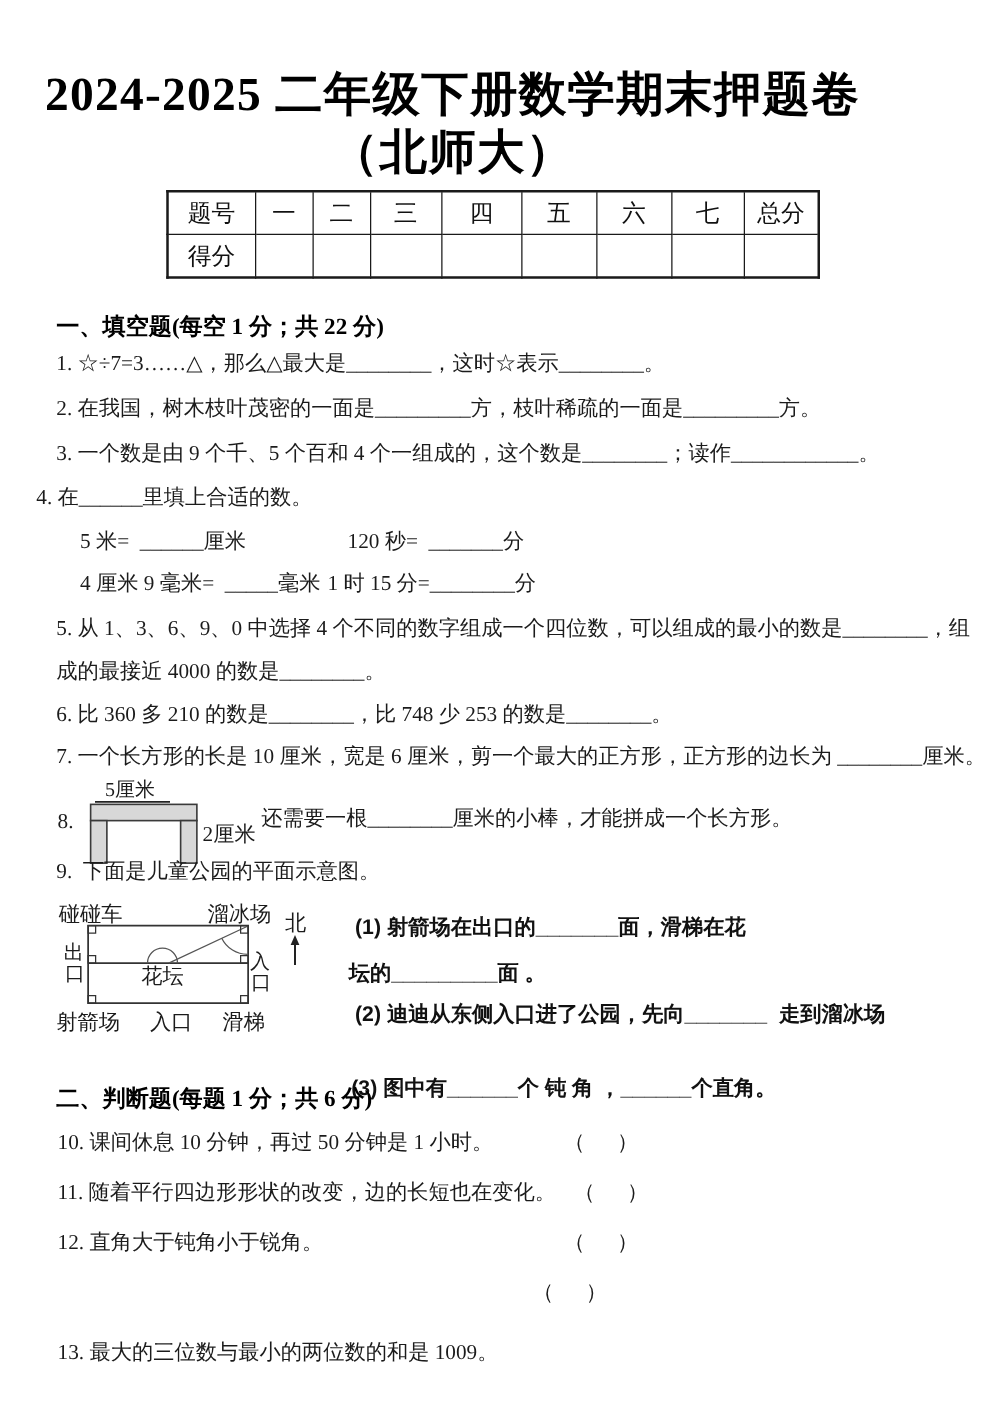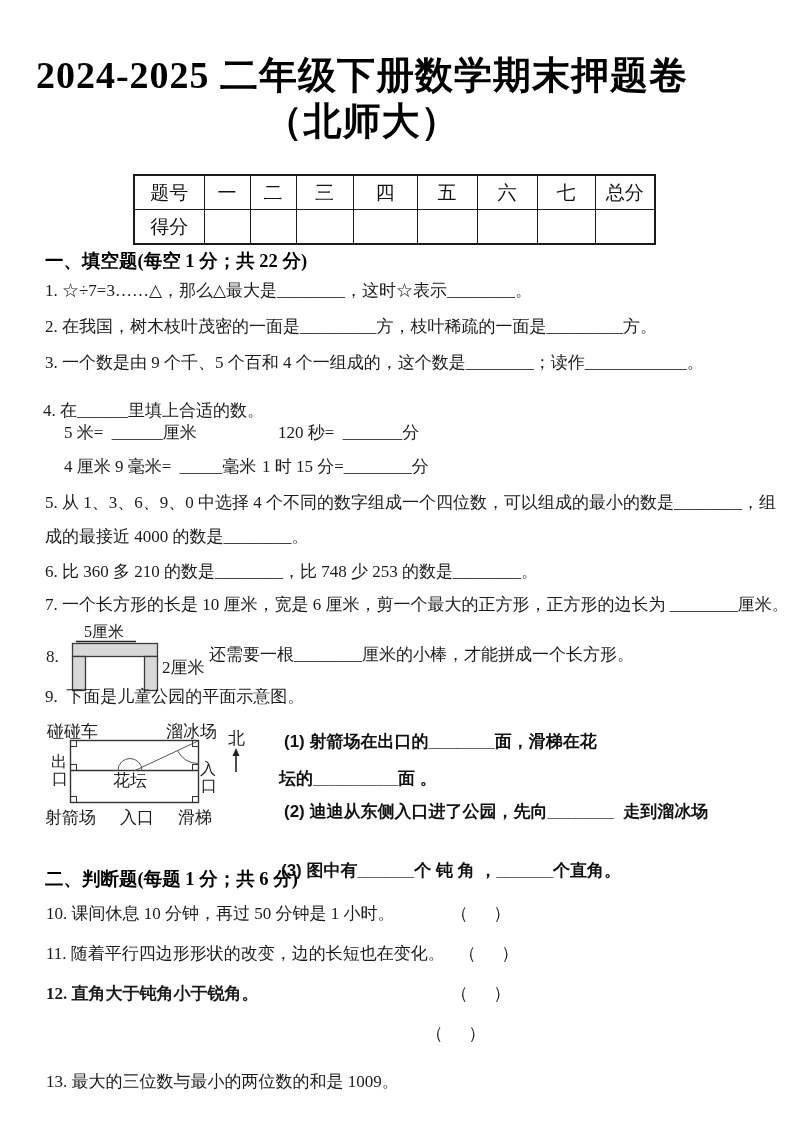--- a/index.html
+++ b/index.html
@@ -35,21 +35,21 @@
   svg text{font-family:"Liberation Serif","DejaVu Serif",serif;fill:#1b1b1b;}
 </style>
 </head>
 <body>
 
 <div class="page">
 
   <div class="abs title" style="top:50px;">2024-2025 二年级下册数学期末押题卷</div>
   <div class="abs title" style="top:96px;">（北师大）</div>
 
-  <table class="score abs" style="left:133px;top:174px;">
+  <table class="score abs" style="left:133px;top:152px;">
     <colgroup>
       <col style="width:70px">
         <col style="width:46px">
         <col style="width:46px">
       <col style="width:57px">
         <col style="width:64px">
         <col style="width:60px">
       <col style="width:60px">
         <col style="width:58px">
         <col style="width:60px">
@@ -78,21 +78,21 @@
       <td></td>
     </tr>
   </tbody>
     </table>
 
   <div class="abs sec-heading" style="left:45px;top:248px;">一、填空题(每空 1 分；共 22 分)</div>
 
   <div class="abs line" style="left:45px;top:280px;">1. ☆÷7=3……△，那么△最大是________，这时☆表示________。</div>
   <div class="abs line" style="left:45px;top:316px;">2. 在我国，树木枝叶茂密的一面是_________方，枝叶稀疏的一面是_________方。</div>
   <div class="abs line" style="left:45px;top:352px;">3. 一个数是由 9 个千、5 个百和 4 个一组成的，这个数是________；读作____________。</div>
-  <div class="abs line" style="left:43px;top:387px;margin-top:13px;">4. 在______里填上合适的数。</div>
+  <div class="abs line" style="left:29px;top:387px;">4. 在______里填上合适的数。</div>
   <div class="abs line" style="left:64px;top:422px;">5 米=  ______厘米</div>
   <div class="abs line" style="left:278px;top:422px;">120 秒=  _______分</div>
   <div class="abs line" style="left:64px;top:456px;">4 厘米 9 毫米=  _____毫米</div>
   <div class="abs line" style="left:262px;top:456px;">1 时 15 分=________分</div>
   <div class="abs line" style="left:45px;top:492px;">5. 从 1、3、6、9、0 中选择 4 个不同的数字组成一个四位数，可以组成的最小的数是________，组</div>
   <div class="abs line" style="left:45px;top:526px;">成的最接近 4000 的数是________。</div>
   <div class="abs line" style="left:45px;top:561px;">6. 比 360 多 210 的数是________，比 748 少 253 的数是________。</div>
   <div class="abs line" style="left:45px;top:594px;">7. 一个长方形的长是 10 厘米，宽是 6 厘米，剪一个最大的正方形，正方形的边长为 ________厘米。</div>
 
   <div class="abs line" style="left:46px;top:646px;">8.</div>
@@ -148,19 +148,19 @@
   <div class="abs subq" style="left:281px;top:860px;">(3) 图中有______个 钝 角 ，______个直角。</div>
 
   <div class="abs sec-heading" style="left:45px;top:866px;">二、判断题(每题 1 分；共 6 分)</div>
 
   <div class="abs line" style="left:46px;top:903px;">10. 课间休息 10 分钟，再过 50 分钟是 1 小时。</div>
   <div class="abs line" style="left:451px;top:903px;">（      ）</div>
 
   <div class="abs line" style="left:46px;top:943px;">11. 随着平行四边形形状的改变，边的长短也在变化。</div>
   <div class="abs line" style="left:459px;top:943px;">（      ）</div>
 
-  <div class="abs line" style="left:46px;top:983px;font-weight:bold;">12. 直角大于钝角小于锐角。</div>
+  <div class="abs line" style="left:46px;top:983px;">12. 直角大于钝角小于锐角。</div>
   <div class="abs line" style="left:451px;top:983px;">（      ）</div>
 
   <div class="abs line" style="left:46px;top:1023px;margin-top:48px;">13. 最大的三位数与最小的两位数的和是 1009。</div>
   <div class="abs line" style="left:426px;top:1023px;">（      ）</div>
 
 </div>
 
 </body></html>

